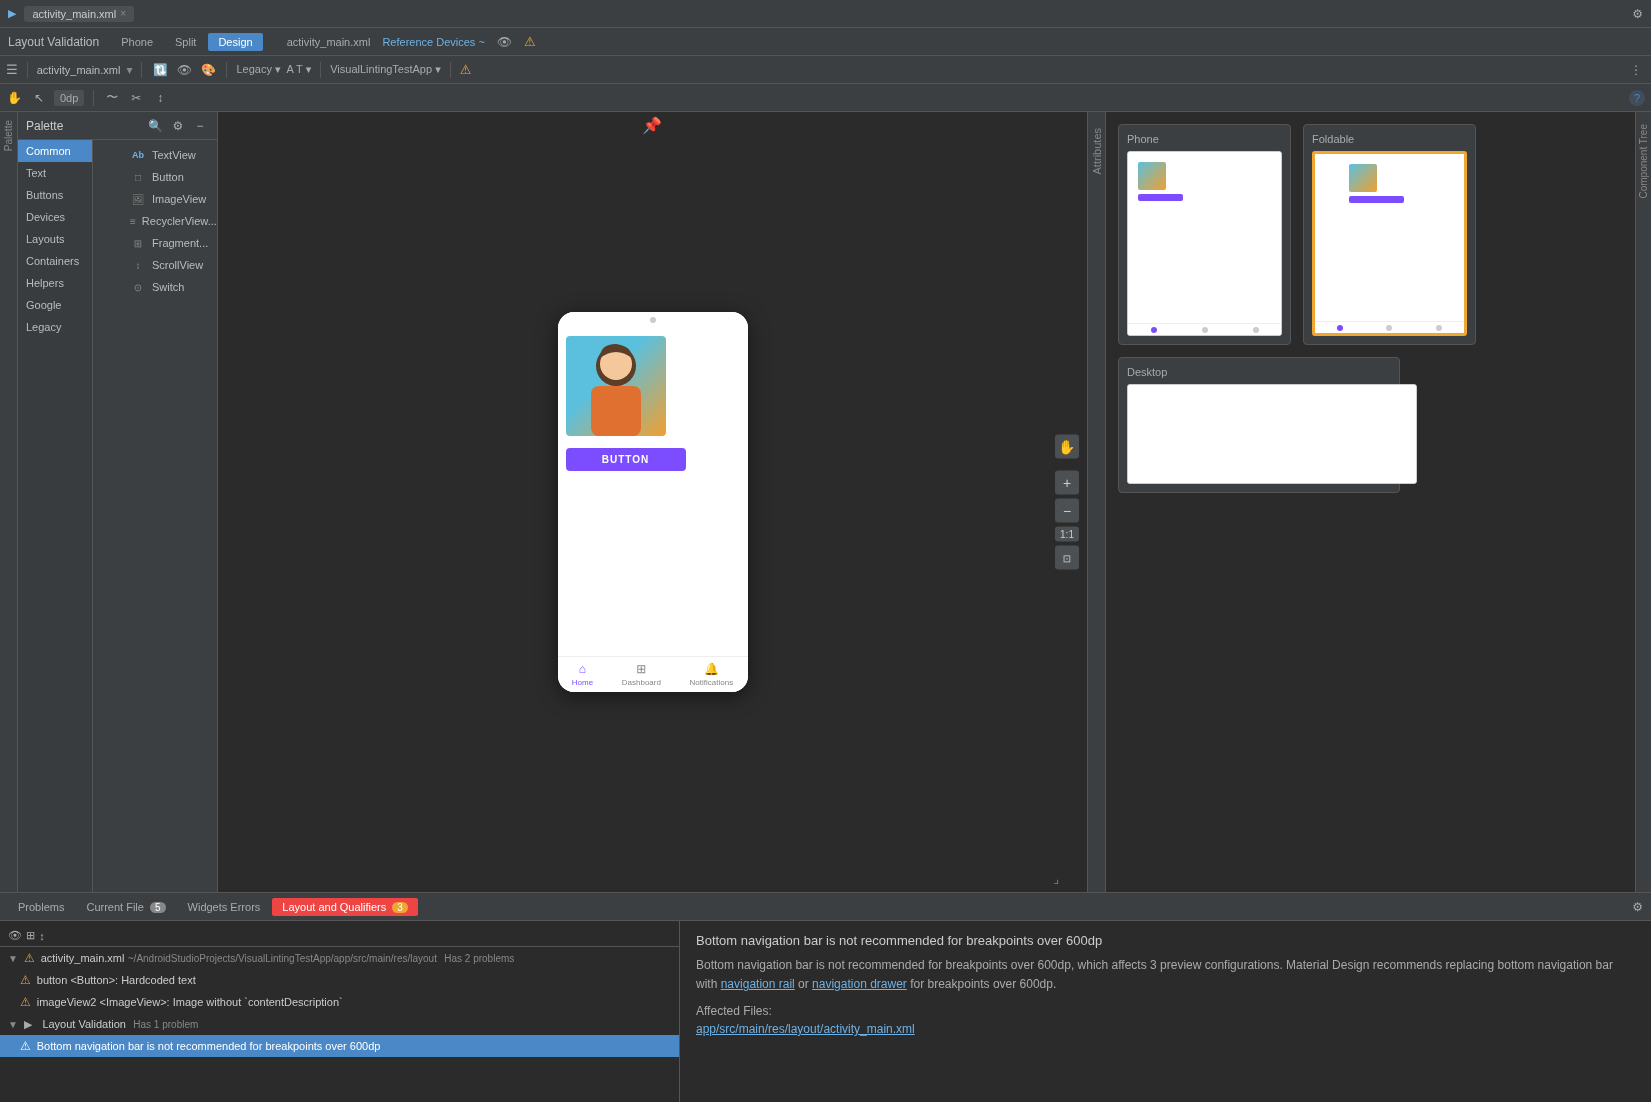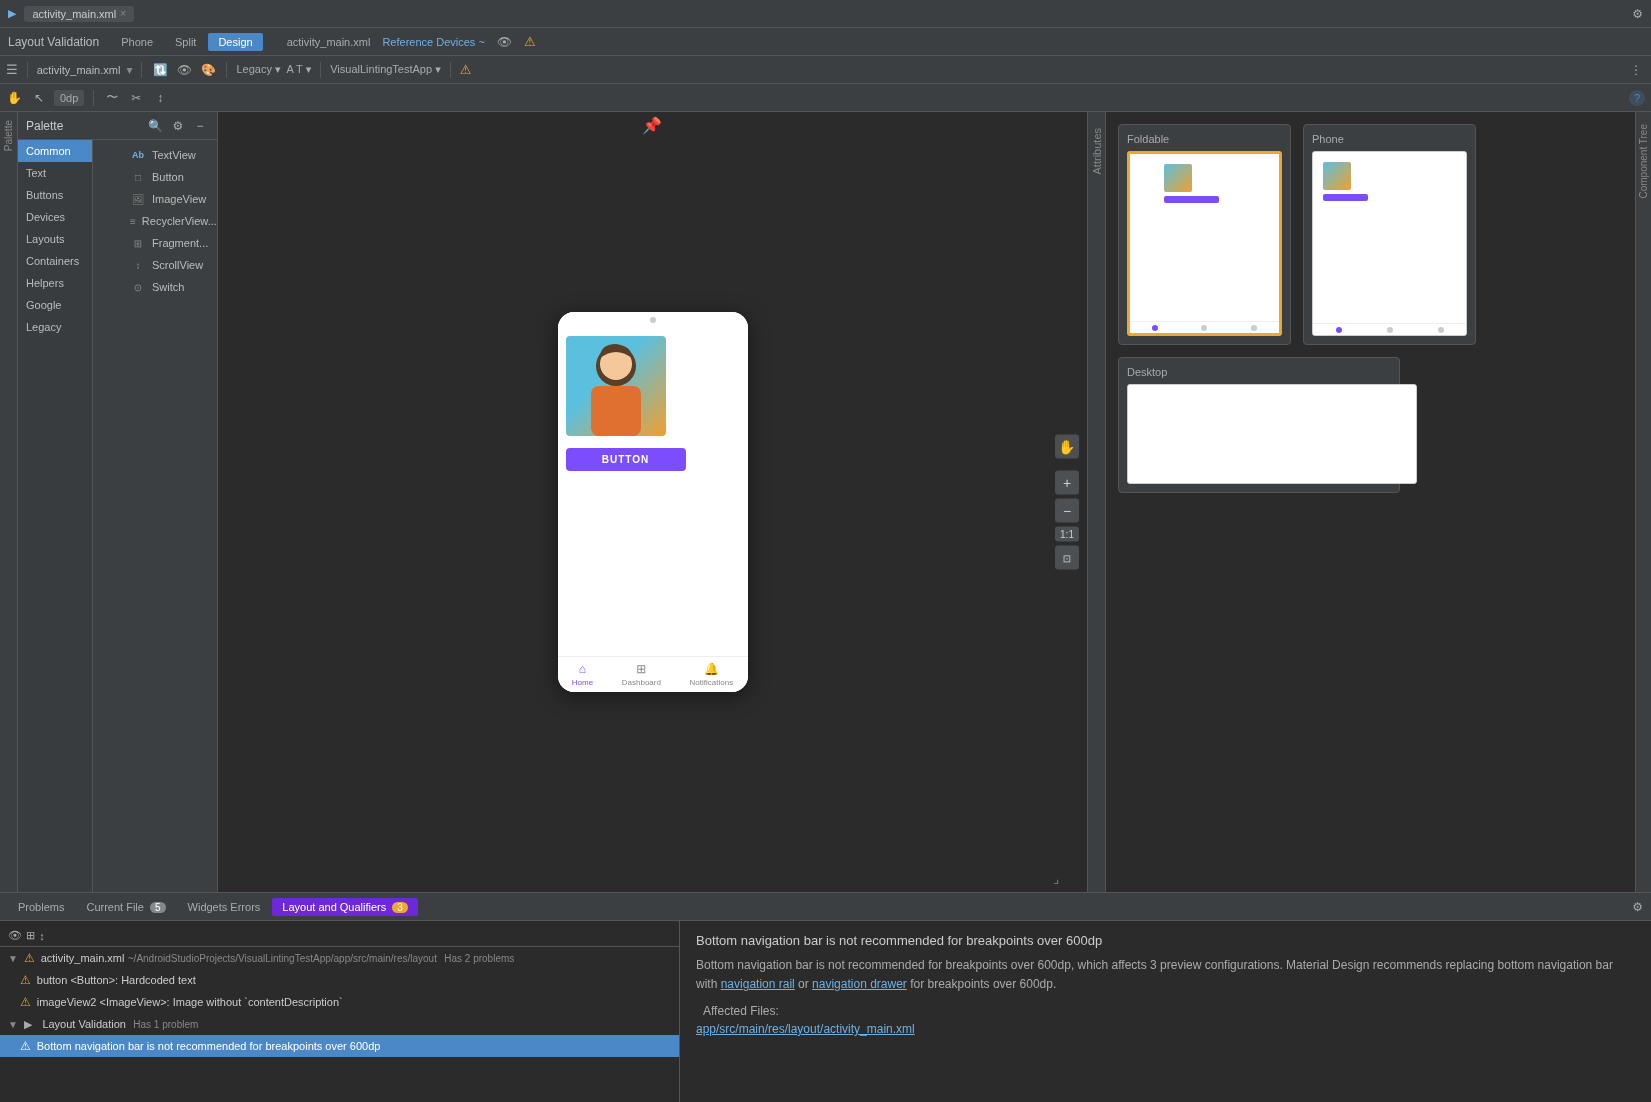--- a/index.html
+++ b/index.html
@@ -98,21 +98,21 @@
     .mini-nav-dot.active { background: #7c4dff; }
 
     
     .breadcrumb-bar { height: 24px; background: #3c3f41; display: flex; align-items: center; padding: 0 8px; gap: 6px; border-top: 1px solid #555; font-size: 11px; color: #888; }
     .breadcrumb-item { color: #6eb1e4; cursor: pointer; }
 
     
     .bottom-panel { height: 210px; background: #2b2b2b; border-top: 1px solid #555; display: flex; flex-direction: column; }
     .bottom-tabs { height: 28px; background: #3c3f41; display: flex; align-items: center; padding: 0 8px; gap: 2px; border-bottom: 1px solid #555; }
     .bottom-tab { padding: 3px 10px; font-size: 11px; color: #aaa; cursor: pointer; border-radius: 2px; }
-    .bottom-tab.active { background: #6d28d9; color: white; }
+    .bottom-tab.active { background: #ef4444; color: white; }
     .bottom-tab-count { background: #888; color: white; border-radius: 8px; padding: 0 5px; font-size: 10px; margin-left: 3px; }
     .bottom-tab-count.active { background: #f0a732; }
     .bottom-content { flex: 1; display: flex; overflow: hidden; }
     .bottom-left { width: 680px; overflow-y: auto; padding: 4px 0; border-right: 1px solid #555; }
     .bottom-right { flex: 1; padding: 12px 16px; overflow-y: auto; }
 
     .problem-row { display: flex; align-items: center; padding: 4px 8px; gap: 6px; cursor: pointer; }
     .problem-row.selected { background: #4a88c7; }
     .problem-row.indent1 { padding-left: 20px; }
     .warn-icon { color: #f0a732; font-size: 12px; }
@@ -312,52 +312,52 @@
       </div>
 
     </div>
 
     <div style="width:18px;background:#3c3f41;border-left:1px solid #555;display:flex;flex-direction:column;align-items:center;padding-top:8px;">
       <span class="attributes-label">Attributes</span>
     </div>
 
     <div class="layout-validation">
       <div class="lv-content">
+
+        <div class="device-card">
+          <div class="device-card-title">Phone</div>
+          <div class="device-screen device-screen-phone" style="border:1px solid #ccc;">
+            <div class="device-mini-content">
+              <div class="mini-img"></div>
+              <div class="mini-btn"></div>
+              <div class="mini-bottom">
+                <div class="mini-nav-dot active"></div>
+                <div class="mini-nav-dot"></div>
+                <div class="mini-nav-dot"></div>
+              </div>
+            </div>
+          </div>
+        </div>
 
         <div class="device-card">
           <div class="device-card-title">Foldable</div>
           <div class="device-screen device-screen-foldable foldable-screen" style="position:relative;">
             <span class="device-warn">⚠</span>
             <div class="device-mini-content">
               <div class="mini-img" style="margin-left:30px;"></div>
               <div class="mini-btn" style="margin-left:30px;width:55px;"></div>
               <div class="mini-bottom">
                 <div class="mini-nav-dot active"></div>
                 <div class="mini-nav-dot"></div>
                 <div class="mini-nav-dot"></div>
               </div>
             </div>
           </div>
         </div>
 
-        <div class="device-card">
-          <div class="device-card-title">Phone</div>
-          <div class="device-screen device-screen-phone" style="border:1px solid #ccc;">
-            <div class="device-mini-content">
-              <div class="mini-img"></div>
-              <div class="mini-btn"></div>
-              <div class="mini-bottom">
-                <div class="mini-nav-dot active"></div>
-                <div class="mini-nav-dot"></div>
-                <div class="mini-nav-dot"></div>
-              </div>
-            </div>
-          </div>
-        </div>
-
 
         <div class="device-card" style="width:282px;">
           <div class="device-card-title">Desktop</div>
           <div class="device-screen" style="width:290px;height:100px;border:1px solid #ccc;position:relative;overflow:hidden;">
             <div class="device-mini-content">
               
             </div>
           </div>
         </div>
 
@@ -426,19 +426,19 @@
 
       <div class="bottom-right">
         <div class="detail-title">Bottom navigation bar is not recommended for breakpoints over 600dp</div>
         <div class="detail-body">
           <span>Bottom navigation bar is not recommended for breakpoints over 600dp, which affects 3 preview configurations. Material Design recommends replacing bottom navigation bar with </span>
           <span class="detail-link">navigation rail</span>
           <span> or </span>
           <span class="detail-link">navigation drawer</span>
           <span> for breakpoints over 600dp.</span>
         </div>
-        <div class="detail-section" style="margin-top:10px;margin-left:7px;">Affected Files:</div>
+        <div class="detail-section" style="margin-top:10px;">Affected Files:</div>
         <div class="detail-file" style="margin-top:4px;">app/src/main/res/layout/activity_main.xml</div>
       </div>
     </div>
   </div>
 
 </div>
 
 </body></html>

